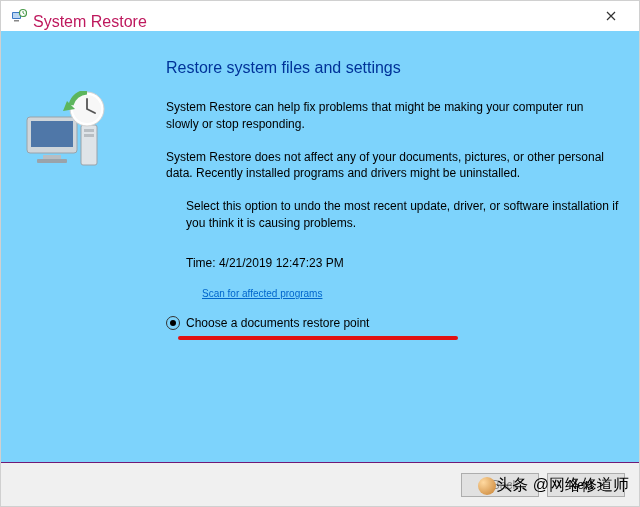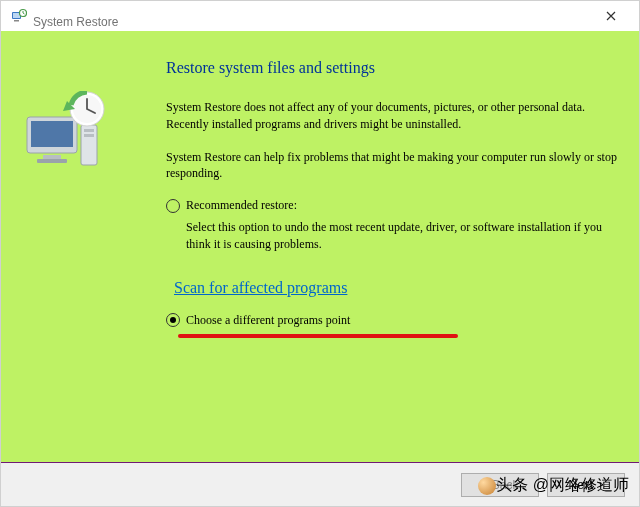--- a/index.html
+++ b/index.html
@@ -27,38 +27,37 @@
     display: flex;
     align-items: center;
     gap: 6px;
   }
   .titlebar-icon {
     width: 16px;
     height: 16px;
     display: inline-flex;
   }
   .titlebar-title {
-    font-size: 12px;
-    color: #737373;
+    font-size: 16px;
+    color: #be185d;
     margin-top: 12px;
   }
   .close-btn {
     width: 40px;
     height: 28px;
     display: flex;
     align-items: center;
     justify-content: center;
     color: #444;
   }
   .content {
     display: flex;
     height: 432px;
-    background: #bef264;
+    background: #7dd3fc;
     padding: 10px 20px 0 10px;
-    font-family: Liberation Serif, serif;
   }
   .left-col {
     width: 155px;
     flex: none;
     padding-top: 50px;
   }
   .restore-graphic {
     width: 100px;
     height: 90px;
     margin-left: 10px;
@@ -112,22 +111,22 @@
   }
   .info-block {
     margin: 4px 0 12px 20px;
     font-size: 12px;
     line-height: 1.5;
   }
   .link {
     color: #0066cc;
     text-decoration: underline;
     display: inline-block;
-    margin: 4px 0 0 8px;
-    font-size: 16px;
+    margin: 4px 0 0 36px;
+    font-size: 10px;
   }
   .second-option {
     margin-top: 16px;
   }
   .red-underline {
     height: 4px;
     background: #e01212;
     border-radius: 2px;
     margin: 4px 0 0 12px;
     width: 280px;
@@ -221,39 +220,39 @@
         <path d="M66 8 L66 18 L74 22" stroke="#555" stroke-width="1.8" fill="none" stroke-linecap="round"></path>
         <path d="M 50 14 A 17 17 0 0 1 66 1" stroke="#5cb55c" stroke-width="5" fill="none"></path>
         <polygon points="46,10 54,18 42,20" fill="#5cb55c"></polygon>
       </svg>
     </div>
   </div>
 
   <div class="right-col">
     <h1 class="heading">Restore system files and settings</h1>
 
+    <p class="para">System Restore can help fix problems that might be making your computer run slowly or stop responding.</p>
     <p class="para">System Restore does not affect any of your documents, pictures, or other personal data. Recently installed programs and drivers might be uninstalled.</p>
-    <p class="para">System Restore can help fix problems that might be making your computer run slowly or stop responding.</p>
 
     
-    <div class="radio-row">
-      <span class="radio"></span>
-      <span class="radio-label">Recommended restore:</span>
-    </div>
     <p class="option-desc">Select this option to undo the most recent update, driver, or software installation if you think it is causing problems.</p>
 
     <div class="info-block">
+      <div>
+        <span>Time:</span>
+        <span>4/21/2019 12:47:23 PM</span>
+      </div>
     </div>
 
     <a class="link">Scan for affected programs</a>
 
     
     <div class="radio-row second-option">
       <span class="radio selected"></span>
-      <span class="radio-label">Choose a different programs point</span>
+      <span class="radio-label">Choose a documents restore point</span>
     </div>
     <div class="red-underline"></div>
   </div>
 </div>
 
 <div class="footer">
   <button class="btn disabled">&lt; Back</button>
   <button class="btn">Next &gt;</button>
 </div>
 

